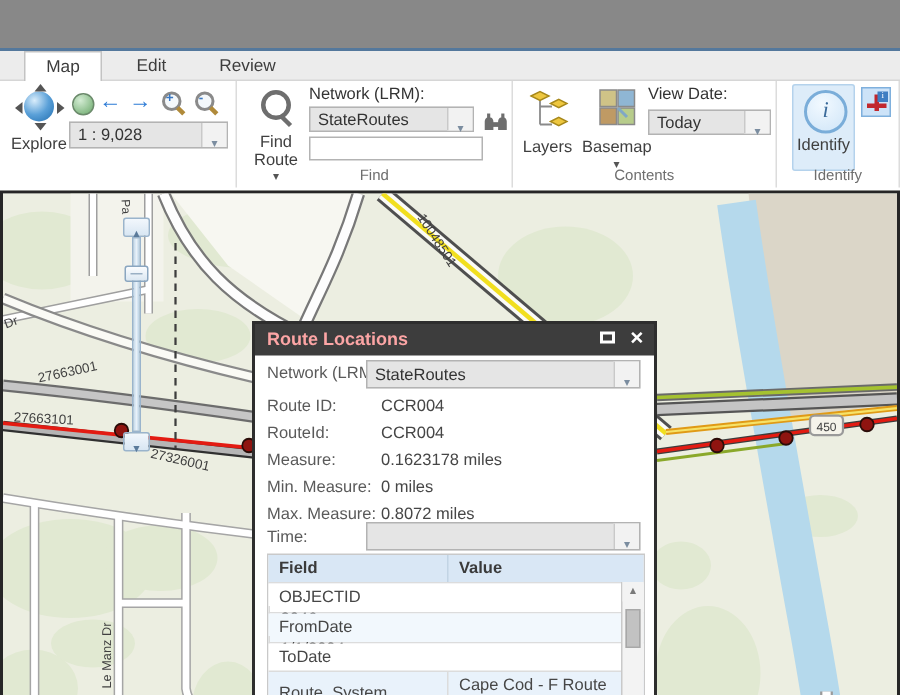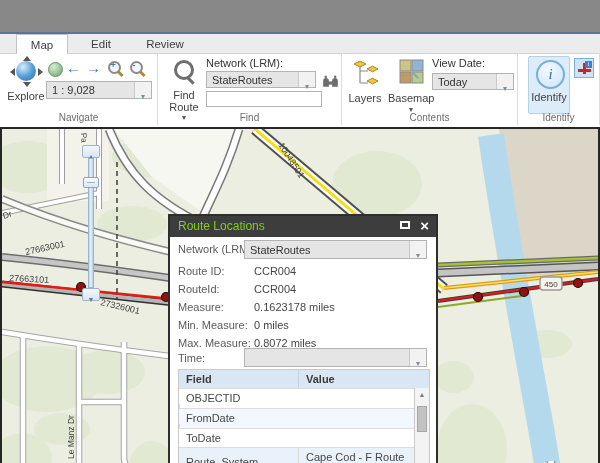--- a/index.html
+++ b/index.html
@@ -43,21 +43,21 @@
         border:1px solid #9ab4cc;box-sizing:border-box;text-align:center;border-radius:2px;}
   .sbtn span{font-size:7px;color:#5a7a9a;line-height:11px;position:relative;top:-1px;}
   #strack{position:absolute;left:7px;top:13px;width:6px;height:130px;background:linear-gradient(90deg,#c3d8ea,#e8f1f9,#b5cee2);
         border:1px solid #9ab4cc;box-sizing:border-box;}
   #sthumb{position:absolute;left:2px;top:32px;width:16px;height:11px;background:linear-gradient(#fafcfe,#dbe7f2);
         border:1px solid #8aa6c0;box-sizing:border-box;border-radius:2px;}
   #sthumb:after{content:"";position:absolute;left:3px;right:3px;top:4px;height:1px;background:#9ab0c4;}
   
   #dialog{left:168px;top:182px;width:270px;height:271px;background:#fff;border:2px solid #2e2e2e;box-sizing:border-box;}
   #dlg-title{position:absolute;left:0;top:0;right:0;height:21px;background:#3d3d3d;}
-  #dlg-title .t{position:absolute;left:8px;top:3px;font-size:12px;font-weight:normal;color:#84cc16;}
+  #dlg-title .t{position:absolute;left:8px;top:3px;font-size:12px;font-weight:bold;color:#fca5a5;}
   #dlg-max{position:absolute;right:26px;top:5px;width:10px;height:8px;border:2px solid #fff;box-sizing:border-box;}
   #dlg-close{position:absolute;right:7px;top:1px;font-size:15px;font-weight:bold;color:#fff;}
   .dlbl{position:absolute;font-size:11px;color:#5a5a5a;white-space:nowrap;}
   .dval{position:absolute;font-size:11px;color:#464646;white-space:nowrap;}
   .dcombo{left:74px;width:183px;height:19px;}
   
   #dtable{position:absolute;left:8px;top:153px;width:252px;height:113px;border:1px solid #c9c9c9;box-sizing:border-box;font-size:11px;}
   .trow{position:relative;display:flex;border-bottom:1px solid #dcdcdc;}
   .tc1{width:119px;padding:3px 0 0 7px;box-sizing:border-box;color:#464646;}
   .tc2{width:131px;padding:3px 0 0 7px;box-sizing:border-box;color:#464646;border-left:1px solid #dcdcdc;}
@@ -100,21 +100,20 @@
           <span class="handle"></span>
         </div>
       <div class="mag" style="left:130px;top:7px;">
           <span class="pm">-</span>
           <span class="handle"></span>
         </div>
       <div class="combo" style="left:46px;top:27px;width:106px;height:18px;">
         <span class="ctext">1 : 9,028</span>
         <span class="cbtn"><span>▾</span></span>
       </div>
-      <div class="grp-label">Navigate</div>
     </div>
 
     <div class="grp" style="left:158px;width:184px;">
       <div class="abs" style="left:4px;top:2px;width:44px;height:66px;">
         <div style="position:absolute;left:12px;top:4px;width:14px;height:14px;border:3px solid #6e6e6e;border-radius:50%;"></div>
         <div style="position:absolute;left:27px;top:20px;width:3px;height:9px;background:#6e6e6e;transform:rotate(-45deg);"></div>
         <div class="rbtn-label" style="position:absolute;left:0;top:33px;width:44px;">Find</div>
         <div class="rbtn-label" style="position:absolute;left:0;top:45px;width:44px;">Route</div>
         <div class="caret" style="position:absolute;left:0;top:58px;width:44px;text-align:center;color:#555;">▾</div>
       </div>

